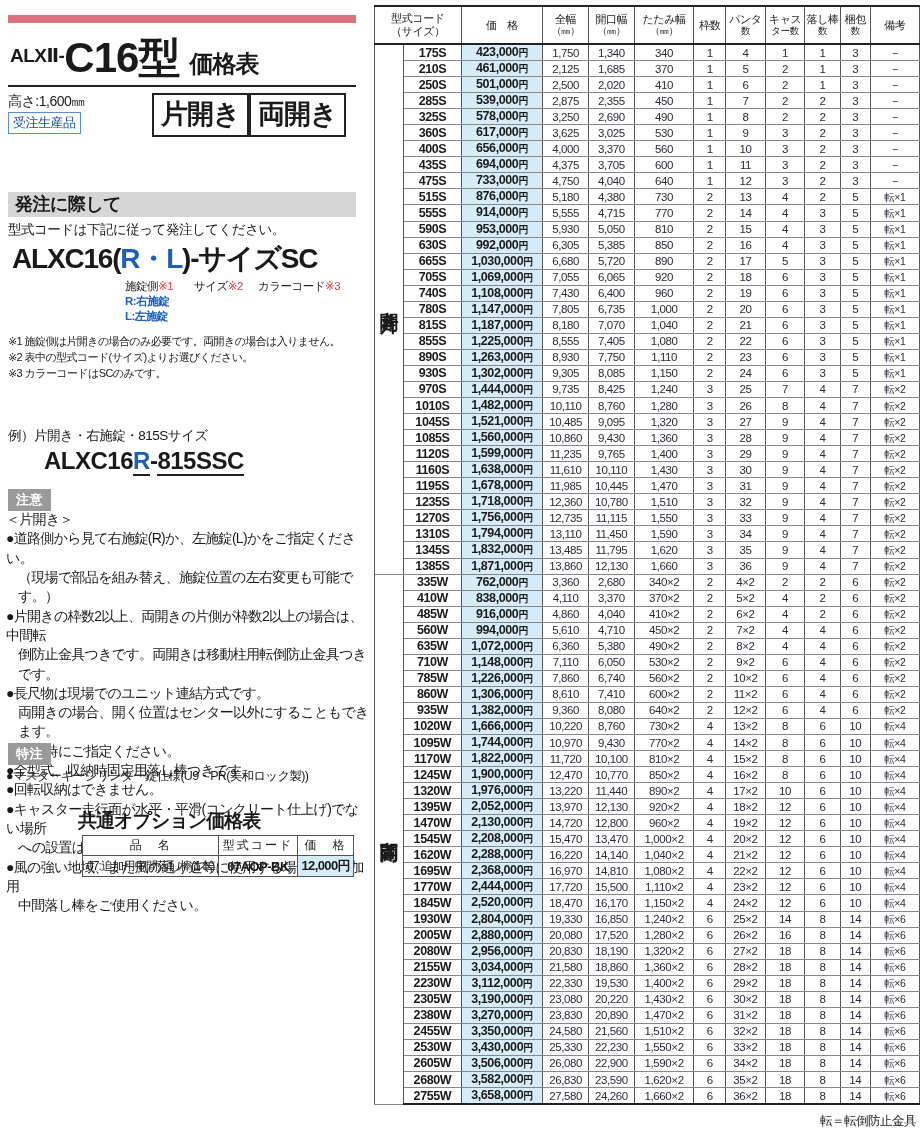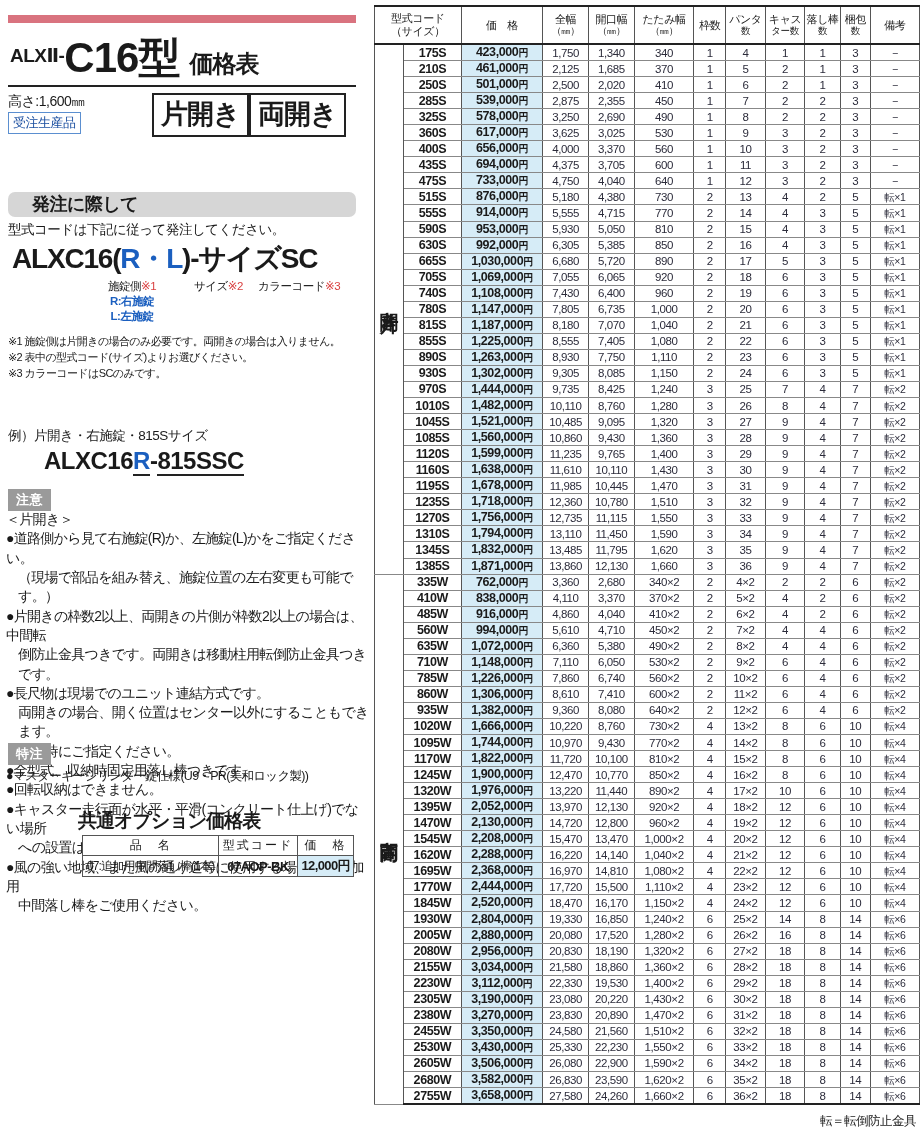--- a/index.html
+++ b/index.html
@@ -30,32 +30,32 @@
   .badge-order { position: absolute; left: 8px; top: 112px; font-size: 13px; color: #1b4fa0;
                  border: 1px solid #5b8fd0; padding: 1px 4px; letter-spacing: -0.5px; }
 
   .swing-box { position: absolute; top: 93px; border: 2px solid #222; background: #fff;
                font-size: 27px; font-weight: bold; letter-spacing: -1px; text-align: center;
                padding: 1px 7px 3px; }
   .swing-1 { left: 152px; }
   .swing-2 { left: 249px; }
 
   .sec-head { position: absolute; left: 8px; width: 348px; height: 25px; background: #d6d6d6;
-              font-size: 18px; font-weight: bold; line-height: 25px; padding-left: 24px; letter-spacing: -0.5px; border-radius: 7px; }
+              font-size: 18px; font-weight: bold; line-height: 25px; padding-left: 7px; letter-spacing: -0.5px; }
   #sec-order { top: 192px; }
 
   .order-lead { position: absolute; left: 8px; top: 221px; font-size: 13.5px; letter-spacing: -0.5px; }
 
   .code-line { position: absolute; left: 12px; top: 240px; font-size: 28px; font-weight: bold; letter-spacing: -1.2px; white-space: nowrap; }
   .code-line .blue { color: #1b5fbf; }
 
   .ann { position: absolute; font-size: 11.5px; letter-spacing: -0.5px; line-height: 1.3; }
   .ann .blue { color: #1b5fbf; font-weight: bold; }
   .ann .ast { color: #d94040; }
-  #ann-lock { left: 108px; top: 279px; text-align: center; }
+  #ann-lock { left: 125px; top: 279px; }
   #ann-size { left: 194px; top: 279px; }
   #ann-color { left: 258px; top: 279px; }
 
   .notes-s { position: absolute; left: 8px; top: 334px; font-size: 11px; line-height: 1.45; letter-spacing: -0.6px; }
 
   .ex-line { position: absolute; left: 8px; top: 427px; font-size: 13.5px; letter-spacing: -0.5px; }
   .ex-code { position: absolute; left: 44px; top: 447px; font-size: 24px; font-weight: bold; letter-spacing: -0.5px; }
   .ex-code .blue { color: #1b5fbf; }
   .ex-code .u { border-bottom: 2px solid #222; }
 

